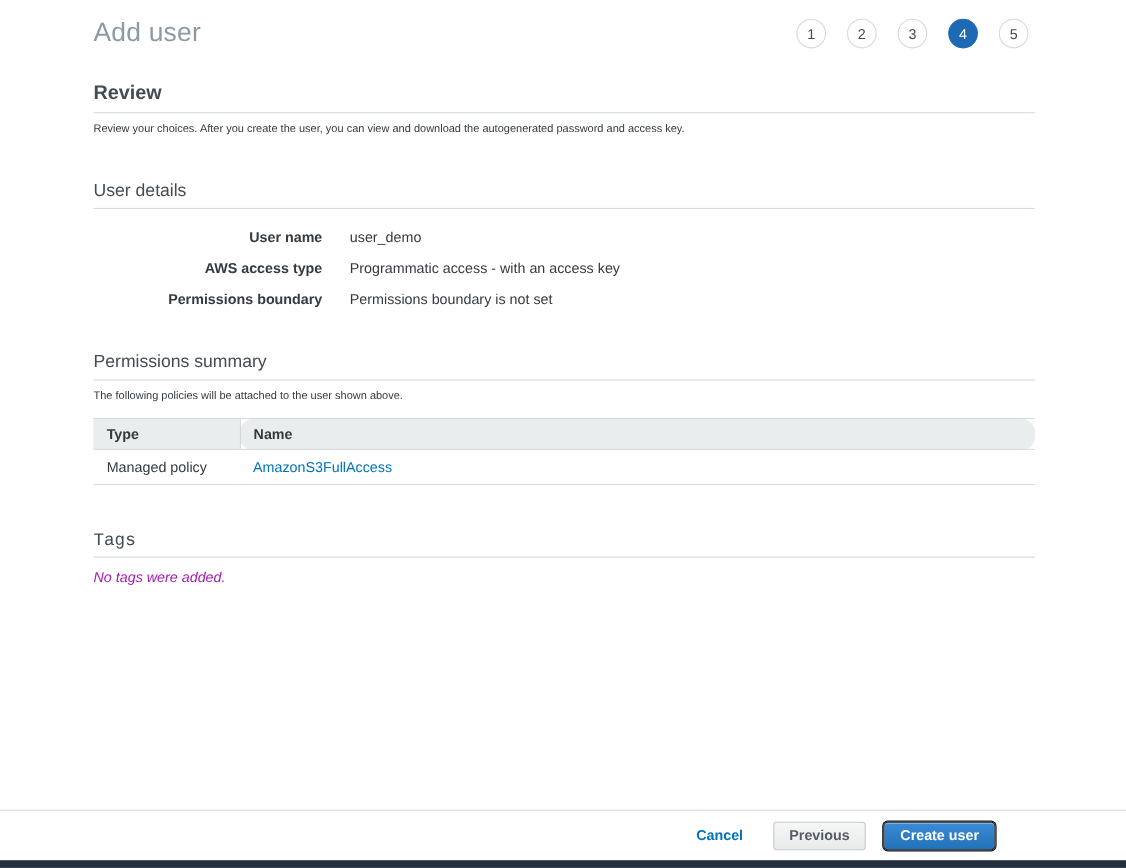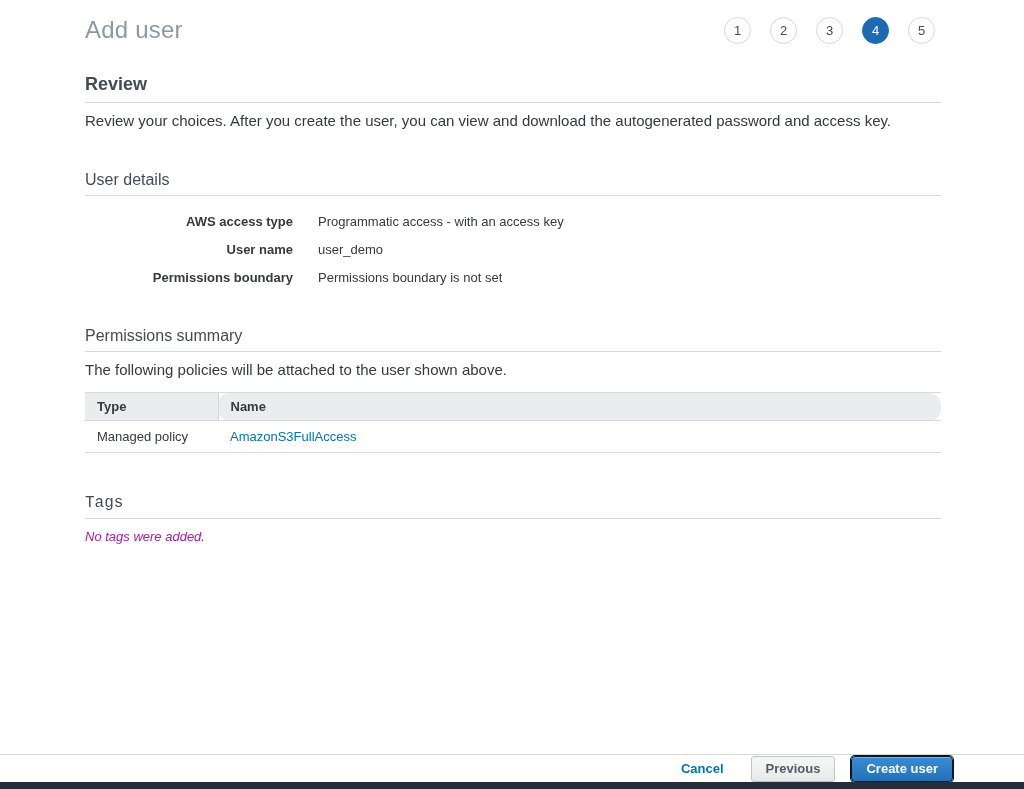--- a/index.html
+++ b/index.html
@@ -57,21 +57,21 @@
   }
   .section-heading {
     font-size: 16px;
     font-weight: 400;
     color: #434c55;
     padding-bottom: 6px;
     border-bottom: 1px solid #d5dbdb;
   }
   .section-desc {
     margin-top: 9px;
-    font-size: 15px;
+    font-size: 10px;
     color: #333a40;
   }
   .mt-userdetails { margin-top: 42px; }
   .mt-permsummary { margin-top: 36px; }
   .mt-tags { margin-top: 41px; font-family: Liberation Mono, monospace; }
 
   
   .detail-rows { margin-top: 11px; }
   .detail-row {
     display: flex;
@@ -126,27 +126,27 @@
   .tags-empty {
     margin-top: 10px;
     font-size: 13px;
     font-style: italic;
     color: #a21caf;
   }
   
   .footer-bar {
     position: absolute;
     left: 0; right: 0; bottom: 7px;
-    height: 28px;
+    height: 46px;
     background: #ffffff;
     border-top: 1px solid #d5dbdb;
     display: flex;
     align-items: center;
     justify-content: flex-end;
-    padding-right: 71px;
+    padding-right: 119px;
   }
   .footer-dark-strip {
     position: absolute;
     left: 0; right: 0; bottom: 0;
     height: 7px;
     background: #232f3e;
   }
   .cancel-link {
     color: #0073bb;
     font-size: 13px;
@@ -193,26 +193,26 @@
       <div class="step-circle">5</div>
     </div>
   </div>
 
   <h1 class="section-heading-lg">Review</h1>
   <p class="section-desc">Review your choices. After you create the user, you can view and download the autogenerated password and access key.</p>
 
   <h2 class="section-heading mt-userdetails">User details</h2>
   <div class="detail-rows">
     <div class="detail-row">
+      <div class="detail-label">User name</div>
+      <div class="detail-value">user_demo</div>
+    </div>
+    <div class="detail-row">
       <div class="detail-label">AWS access type</div>
       <div class="detail-value">Programmatic access - with an access key</div>
-    </div>
-    <div class="detail-row">
-      <div class="detail-label">User name</div>
-      <div class="detail-value">user_demo</div>
     </div>
     <div class="detail-row">
       <div class="detail-label">Permissions boundary</div>
       <div class="detail-value">Permissions boundary is not set</div>
     </div>
   </div>
 
   <h2 class="section-heading mt-permsummary">Permissions summary</h2>
   <p class="section-desc">The following policies will be attached to the user shown above.</p>
 

